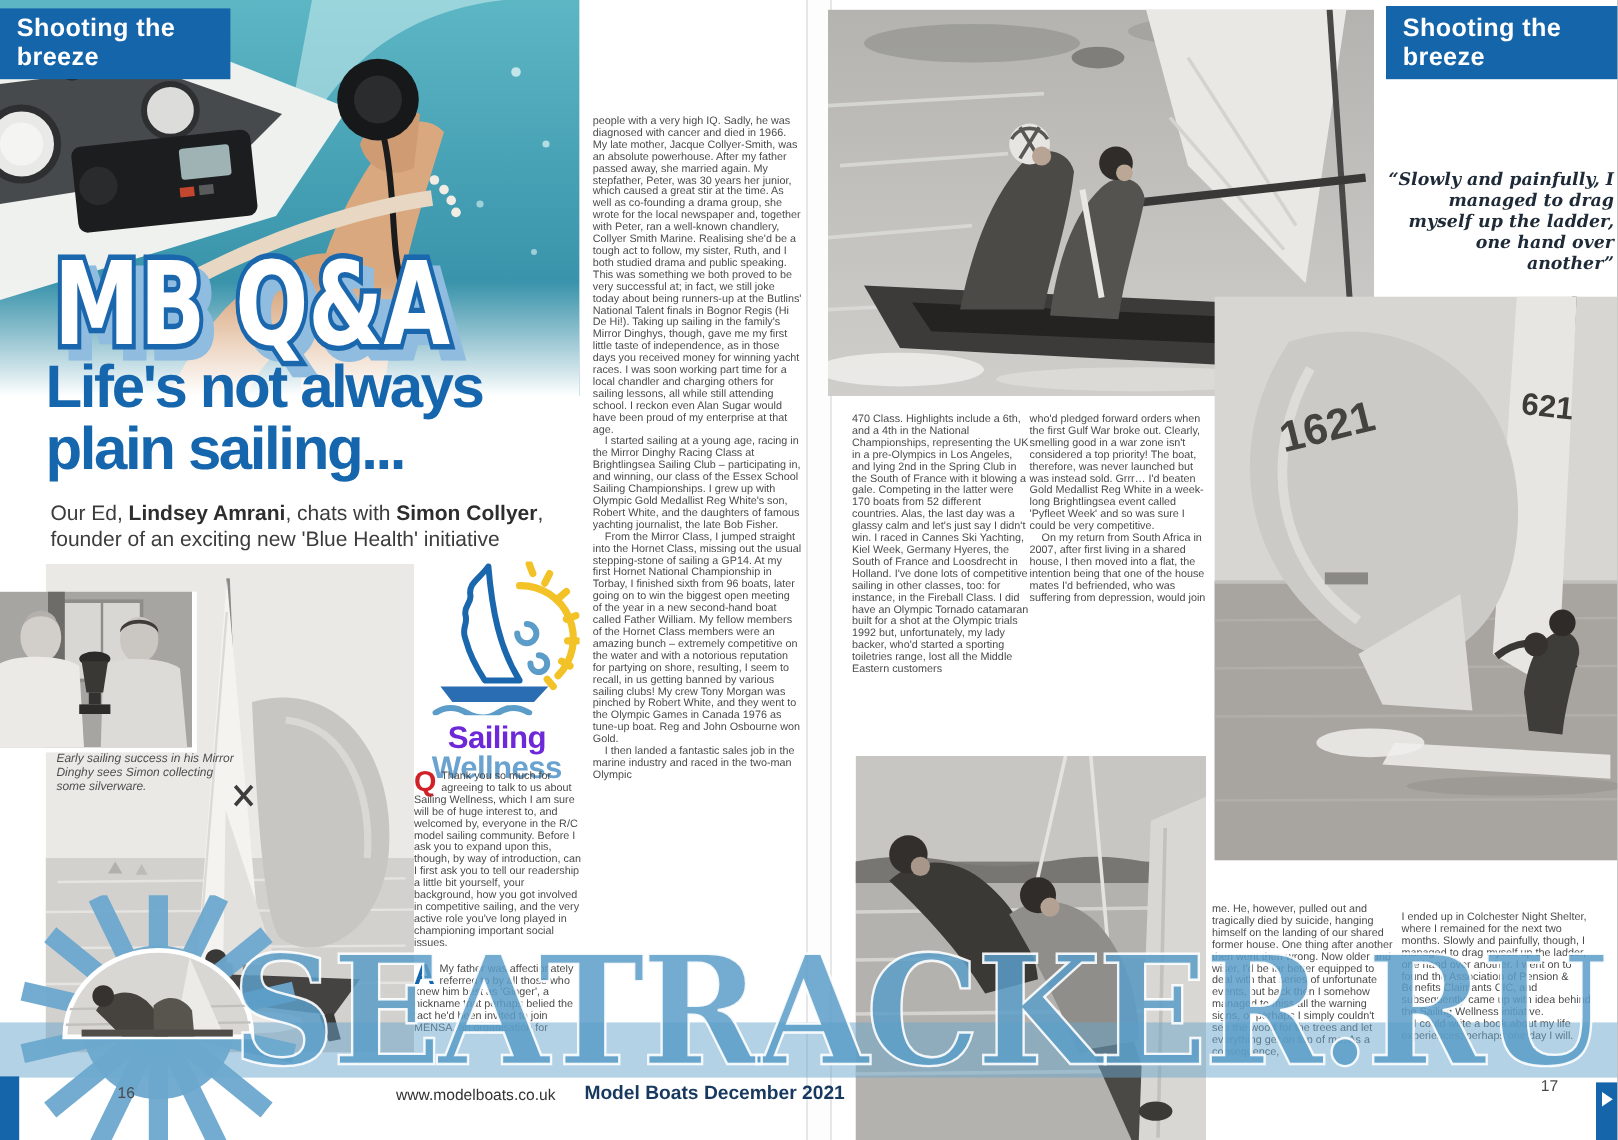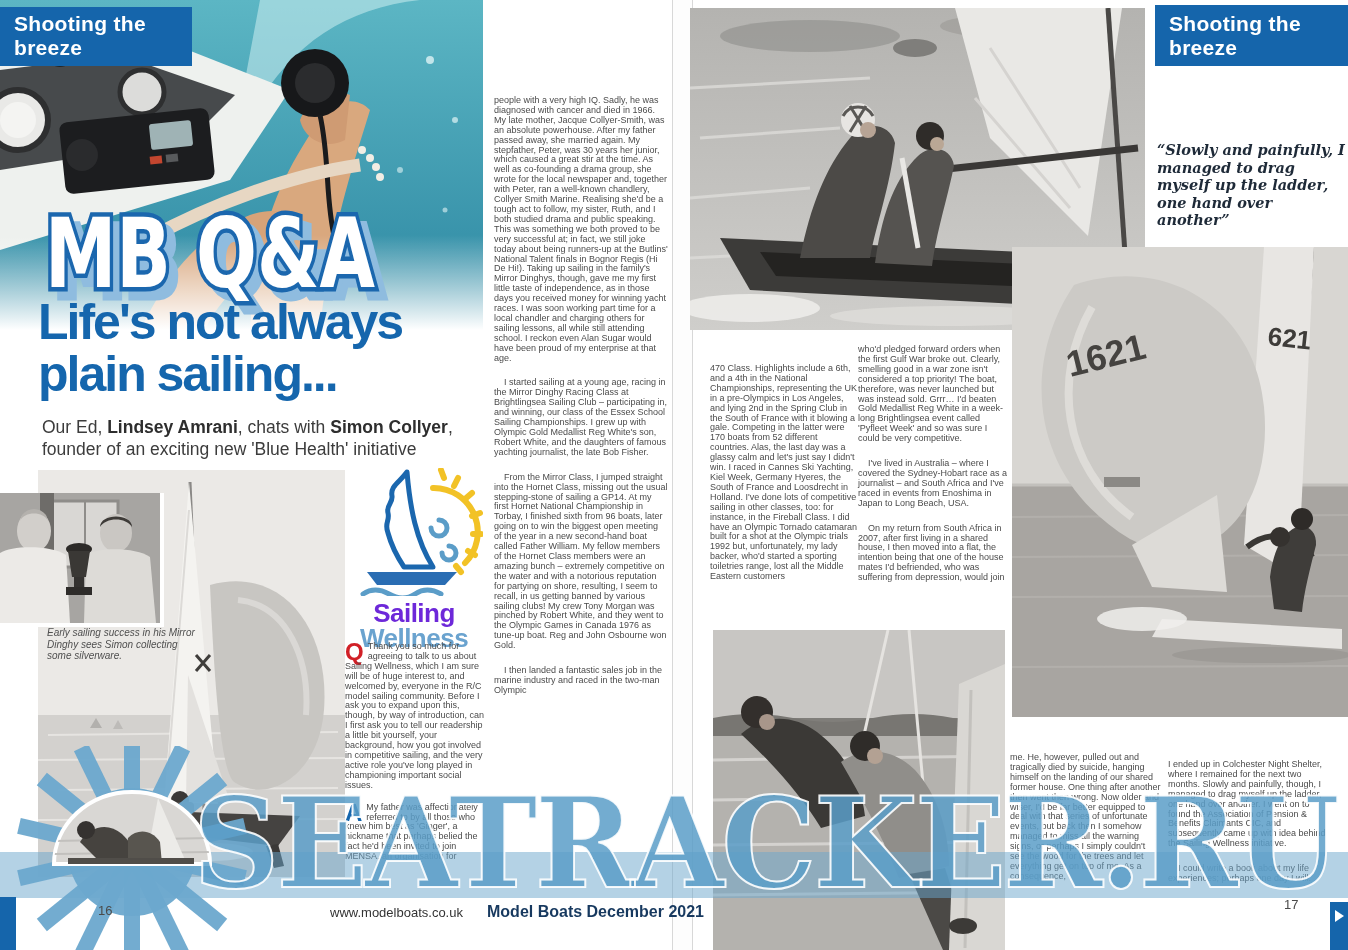--- a/index.html
+++ b/index.html
@@ -27,31 +27,31 @@
   
   .headline{left:38px;top:296px;width:460px;color:#1566ad;font-weight:bold;
             font-size:50px;line-height:52px;letter-spacing:-2px;}
   .standfirst{left:42px;top:416px;width:450px;color:#3c3c3c;font-size:17.5px;line-height:22px;}
   .standfirst b{font-weight:bold;color:#2e2e2e;}
 
   
   .col{color:#4b4b4b;font-size:9px;line-height:9.9px;}
   .col p{margin:0;}
   .col p.ind{text-indent:10px;}
-  .col p + p{margin-top:15px;}
+  .col p + p{margin-top:0;}
   .dropcap{float:left;font-size:24px;line-height:19px;font-weight:bold;margin:0 4px 0 0;}
   .dc-red{color:#d12027;}
   .dc-blue{color:#1566ad;}
   .qa-gap{height:12px;}
 
   .caption{left:47px;top:627px;width:155px;font-style:italic;font-size:10px;
            line-height:11.5px;color:#4f4f4f;}
 
   
-  .pullquote{left:1157px;top:141px;width:188px;text-align:left;
+  .pullquote{left:1157px;top:141px;width:188px;text-align:right;
              font-family:"DejaVu Serif",serif;font-style:italic;font-weight:bold;
              font-size:14.5px;line-height:17.5px;color:#1e2a38;}
 
   
   .logo-box{left:345px;top:468px;width:138px;text-align:center;}
   .logo-word1{color:#6d28d9;font-weight:bold;font-size:26px;line-height:26px;letter-spacing:-.5px;}
   .logo-word2{color:#6aa3cf;font-weight:bold;font-size:26px;line-height:24px;letter-spacing:-.5px;}
 
   
   .pageno{font-size:13px;color:#4a4a4a;z-index:60;}
@@ -289,26 +289,25 @@
     <polygon points="120,298 205,248 215,345 140,340" fill="#dddbd7"></polygon>
     <path d="M235,300 C260,280 290,290 300,310" stroke="#3a3835" stroke-width="6" fill="none"></path>
     <path d="M258,330 C262,300 272,285 285,280 C296,277 305,285 304,298 C298,322 292,345 290,365 L262,362 Z" fill="#3f3d3a"></path>
     <circle cx="290" cy="272" r="11" fill="#2e2b28"></circle>
     <circle cx="268" cy="290" r="10" fill="#35322f"></circle>
     <polygon points="150,372 330,382 330,402 140,390" fill="#e6e4e1"></polygon>
     <ellipse cx="130" cy="372" rx="45" ry="12" fill="#f0efec" opacity=".85"></ellipse>
     <ellipse cx="250" cy="408" rx="90" ry="8" fill="#918f8b" opacity=".5"></ellipse>
   </svg>
 
-  <div class="abs col" style="left:710px;top:345px;width:148px;margin-top:19px;">
+  <div class="abs col" style="left:710px;top:345px;width:148px;">
     <p>470 Class. Highlights include a 6th, and a 4th in the National Championships, representing the UK in a pre-Olympics in Los Angeles, and lying 2nd in the Spring Club in the South of France with it blowing a gale. Competing in the latter were 170 boats from 52 different countries. Alas, the last day was a glassy calm and let's just say I didn't win. I raced in Cannes Ski Yachting, Kiel Week, Germany Hyeres, the South of France and Loosdrecht in Holland. I've done lots of competitive sailing in other classes, too: for instance, in the Fireball Class. I did have an Olympic Tornado catamaran built for a shot at the Olympic trials 1992 but, unfortunately, my lady backer, who'd started a sporting toiletries range, lost all the Middle Eastern customers</p>
   </div>
   <div class="abs col" style="left:858px;top:345px;width:150px;">
     <p>who'd pledged forward orders when the first Gulf War broke out. Clearly, smelling good in a war zone isn't considered a top priority! The boat, therefore, was never launched but was instead sold. Grrr… I'd beaten Gold Medallist Reg White in a week-long Brightlingsea event called 'Pyfleet Week' and so was sure I could be very competitive.</p>
-    <p class="ind">I've lived in Australia – where I covered the Sydney-Hobart race as a journalist – and South Africa and I've raced in events from Enoshima in Japan to Long Beach, USA.</p>
     <p class="ind">On my return from South Africa in 2007, after first living in a shared house, I then moved into a flat, the intention being that one of the house mates I'd befriended, who was suffering from depression, would join</p>
   </div>
 
   <svg class="abs ph" style="left:713px;top:630px;" width="292" height="320" viewBox="0 0 292 320">
     <rect width="292" height="320" fill="#c8c6c3"></rect>
     <rect y="88" width="292" height="18" fill="#807e7a"></rect>
     <path d="M0,88 Q40,80 80,88 T160,88 T240,88 T292,88 L292,106 L0,106 Z" fill="#787672"></path>
     <rect y="106" width="292" height="214" fill="#b4b2ae"></rect>
     <g stroke="#d8d6d3" stroke-width="3" opacity=".9">
       <line x1="0" y1="130" x2="292" y2="126"></line>

